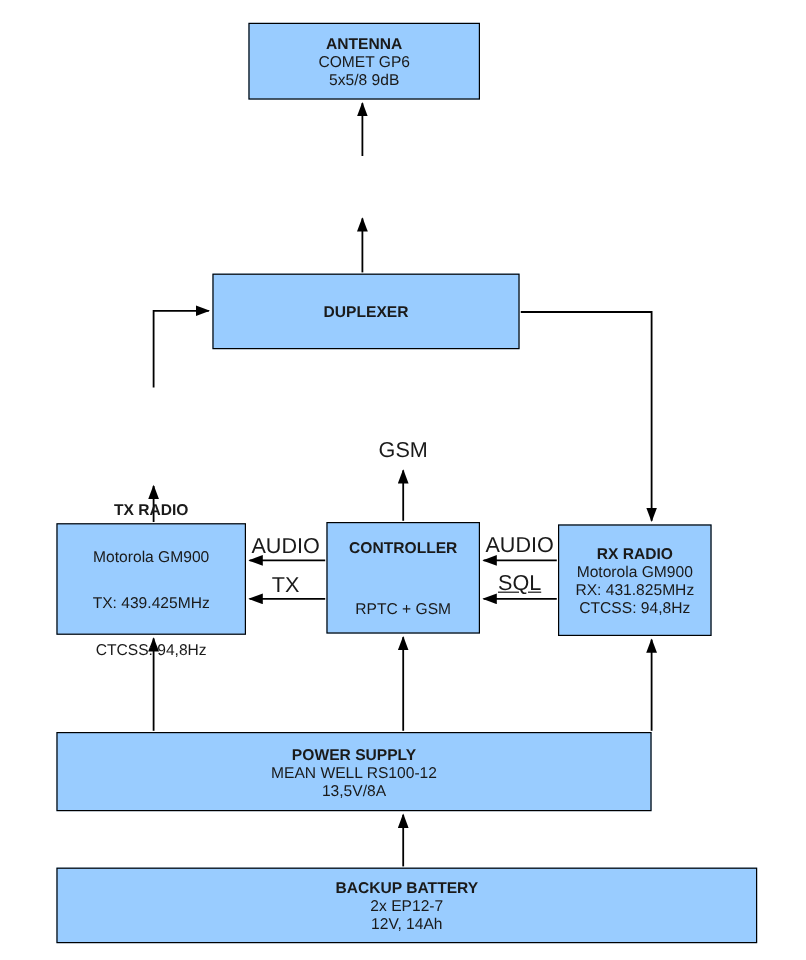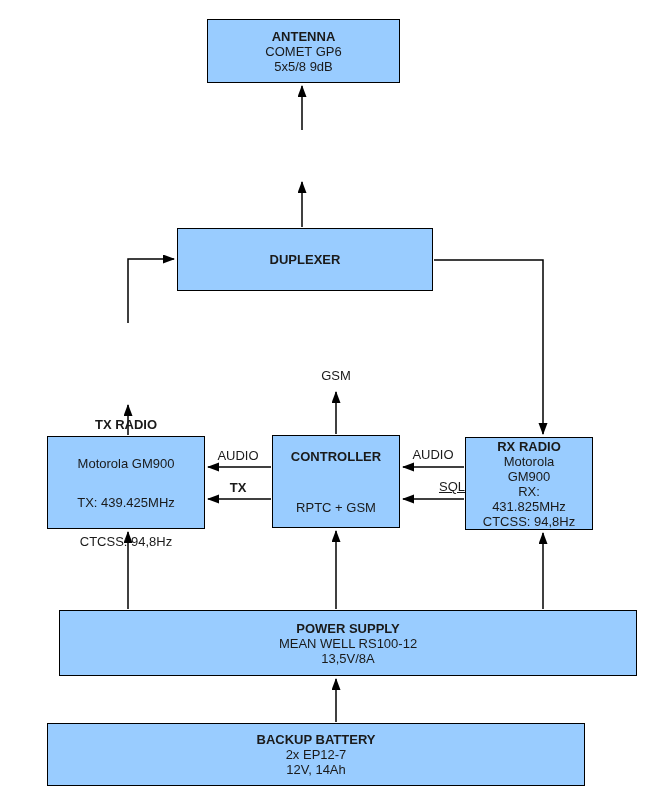--- a/index.html
+++ b/index.html
@@ -32,26 +32,26 @@
     box-sizing:border-box;
     background:var(--node-fill);
     border:1.5px solid var(--node-border);
     display:flex;
     flex-direction:column;
     align-items:center;
     justify-content:center;
     text-align:center;
     font-size:13px;
     line-height:15px;
-    padding:2px 15px;
+    padding:2px 0;
   }
   .node-title{font-weight:bold;}
   .wire-label{
     position:absolute;
-    font-size:13px;
+    font-size:18px;
     line-height:15px;
     text-align:center;
     color:var(--text-color);
     white-space:nowrap;
   }
   svg line, svg polyline{
     stroke:var(--line-color);
     stroke-width:1.5;
     fill:none;
   }
@@ -108,31 +108,31 @@
     <div class="node-line">RPTC + GSM</div>
   </div>
 
   <div class="node" style="left:465px;top:437px;width:128px;height:93px;">
     <div class="node-title">RX RADIO</div>
     <div class="node-line">Motorola GM900</div>
     <div class="node-line">RX: 431.825MHz</div>
     <div class="node-line">CTCSS: 94,8Hz</div>
   </div>
 
-  <div class="node" style="left:47px;top:610px;width:578px;height:66px;margin-left:12px;">
+  <div class="node" style="left:47px;top:610px;width:496px;height:66px;">
     <div class="node-title">POWER SUPPLY</div>
     <div class="node-line">MEAN WELL RS100-12</div>
     <div class="node-line">13,5V/8A</div>
   </div>
 
-  <div class="node" style="left:47px;top:723px;width:538px;height:63px;">
+  <div class="node" style="left:47px;top:723px;width:584px;height:63px;">
     <div class="node-title">BACKUP BATTERY</div>
     <div class="node-line">2x EP12-7</div>
     <div class="node-line">12V, 14Ah</div>
   </div>
 
   <div class="wire-label" style="left:306px;top:368px;width:60px;">GSM</div>
   <div class="wire-label" style="left:203px;top:448px;width:70px;">AUDIO</div>
-  <div class="wire-label" style="left:203px;top:480px;width:70px;font-weight:bold;">TX</div>
+  <div class="wire-label" style="left:203px;top:480px;width:70px;">TX</div>
   <div class="wire-label" style="left:398px;top:447px;width:70px;">AUDIO</div>
-  <div class="wire-label" style="left:417px;top:479px;width:70px;text-decoration:underline;">SQL</div>
+  <div class="wire-label" style="left:398px;top:479px;width:70px;text-decoration:underline;">SQL</div>
 
 </div>
 
 </body></html>

